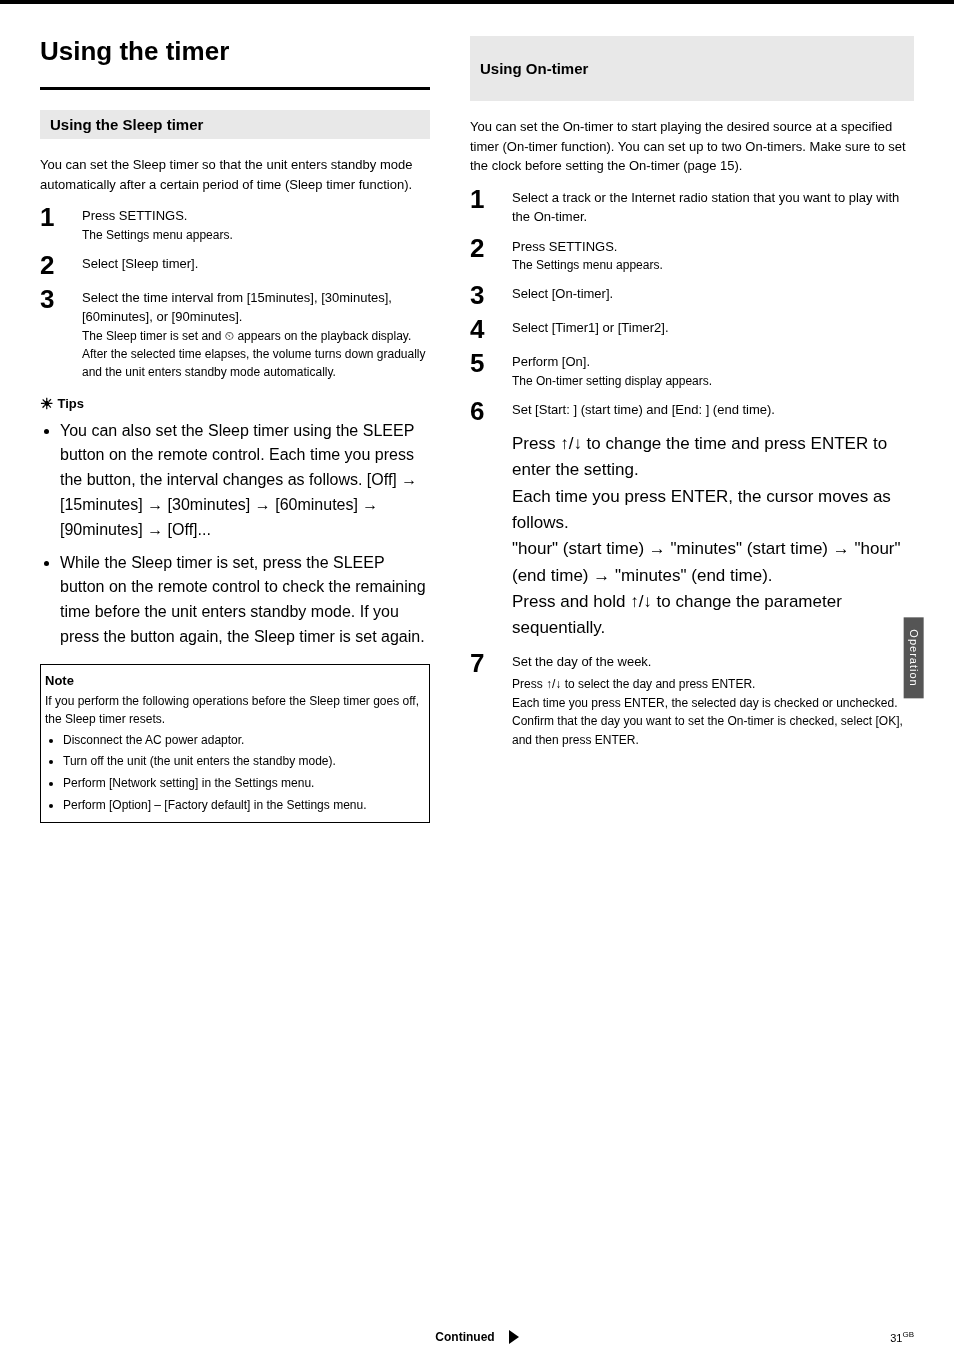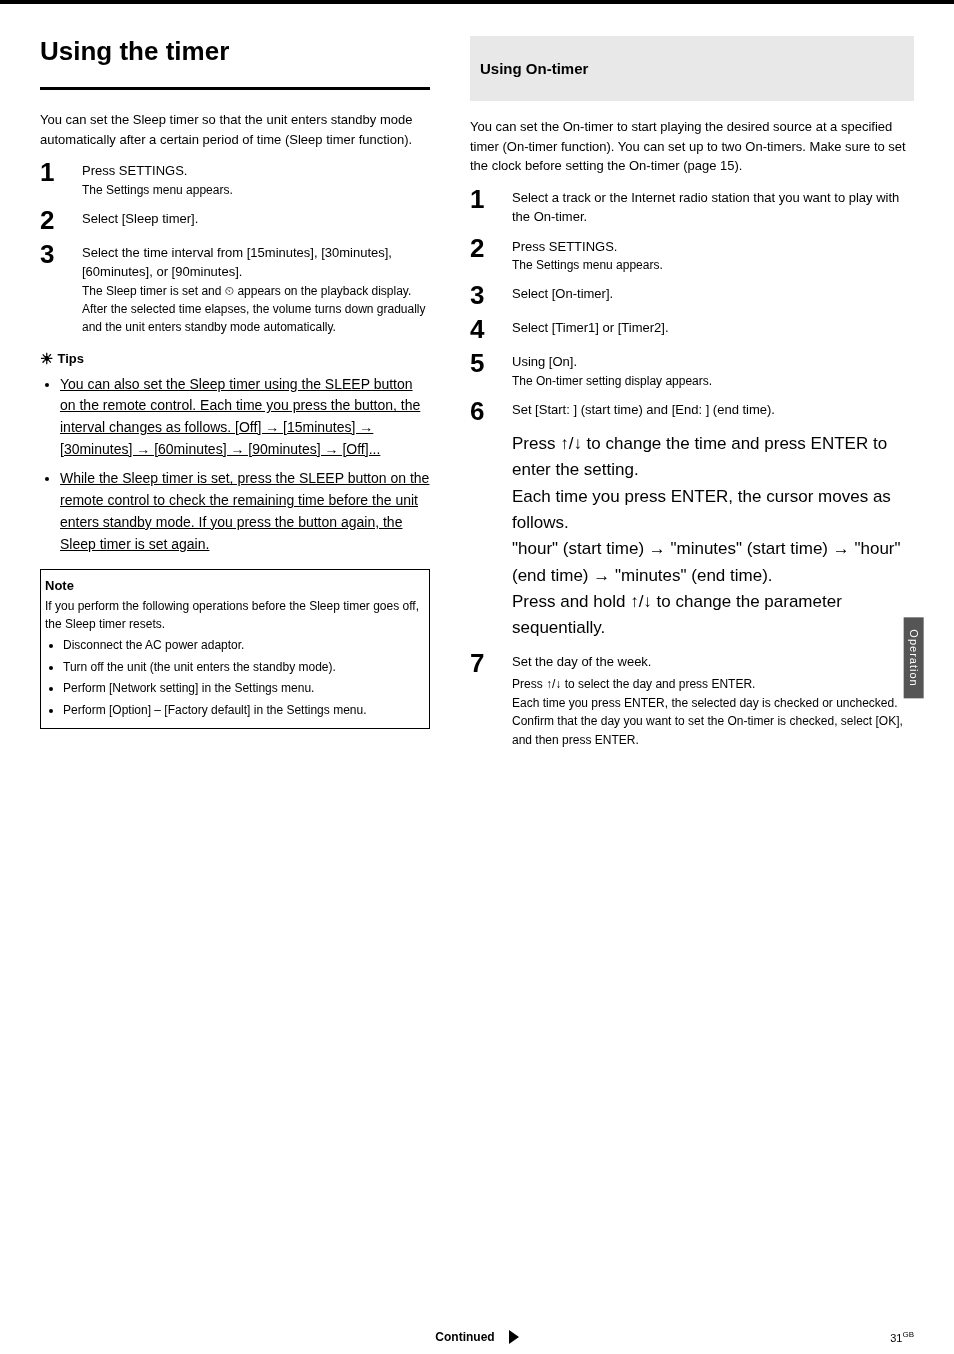--- a/index.html
+++ b/index.html
@@ -140,23 +140,22 @@
       gap: 4px;
     }
 
     .tips-icon {
       font-size: 15px;
     }
 
     .tips-list {
       list-style: disc;
       padding-left: 20px;
-      font-size: 14px;
+      font-size: 16px;
       line-height: 1.55;
-      text-decoration: underline;
     }
 
     .tips-list li {
       margin-bottom: 8px;
     }
 
     
     .note-box {
       border: 1px solid #000;
       padding: 8px 4px;
@@ -243,20 +242,23 @@
 
 <div class="page">
   <div class="top-border"></div>
 
   <div class="content-area">
 
     <div class="left-col">
       <h1 class="main-title">Using the timer</h1>
       <hr class="title-divider">
 
+      <div class="subsection-box">
+        <h2>Using the Sleep timer</h2>
+      </div>
 
       <p class="body-text">You can set the Sleep timer so that the unit enters standby mode automatically after a certain period of time (Sleep timer function).</p>
 
       <div class="step">
         <span class="step-number">1</span>
         <div class="step-content">
           <span class="step-main">Press SETTINGS.</span><br>
           <span class="step-sub">The Settings menu appears.</span>
         </div>
       </div>
@@ -337,21 +339,21 @@
       <div class="step">
         <span class="step-number">4</span>
         <div class="step-content">
           <span class="step-main">Select [Timer1] or [Timer2].</span>
         </div>
       </div>
 
       <div class="step">
         <span class="step-number">5</span>
         <div class="step-content">
-          <span class="step-main">Using [On].</span><br>
+          <span class="step-main">Perform [On].</span><br>
           <span class="step-sub">The On-timer setting display appears.</span>
         </div>
       </div>
 
       <div class="step">
         <span class="step-number">6</span>
         <div class="step-content">
           <span class="step-main">Set [Start: ] (start time) and [End: ] (end time).</span><br>
           <span class="step-sub" style="font-size:17px; line-height:1.55; display:block; margin-top:12px;">
             Press ↑/↓ to change the time and press ENTER to enter the setting.<br>

